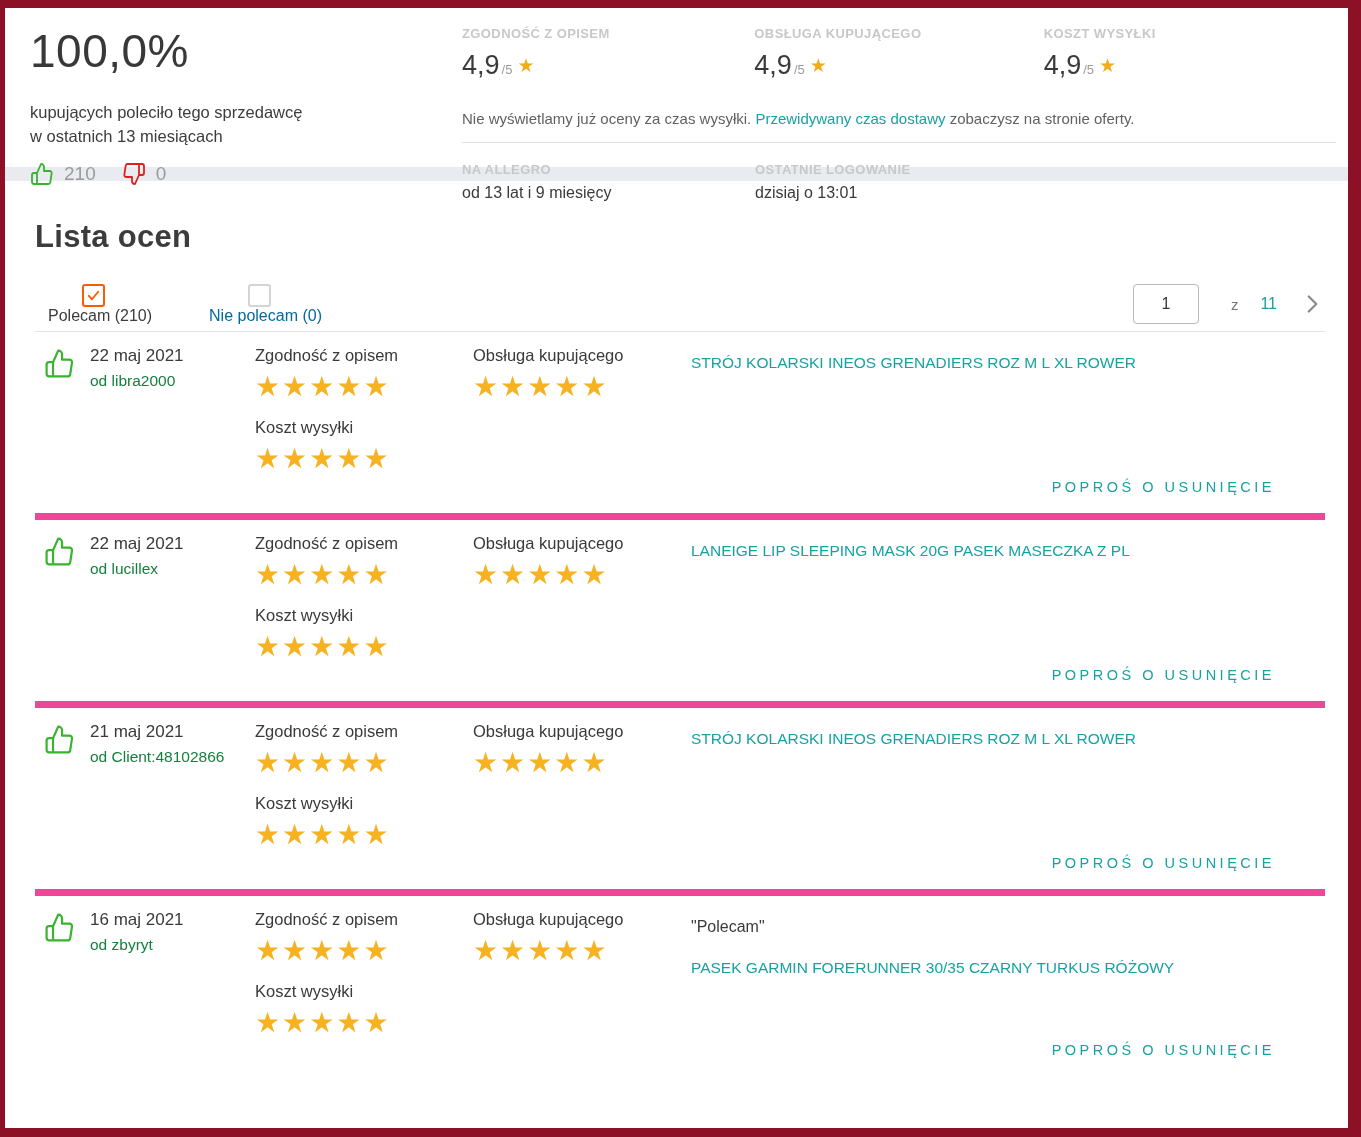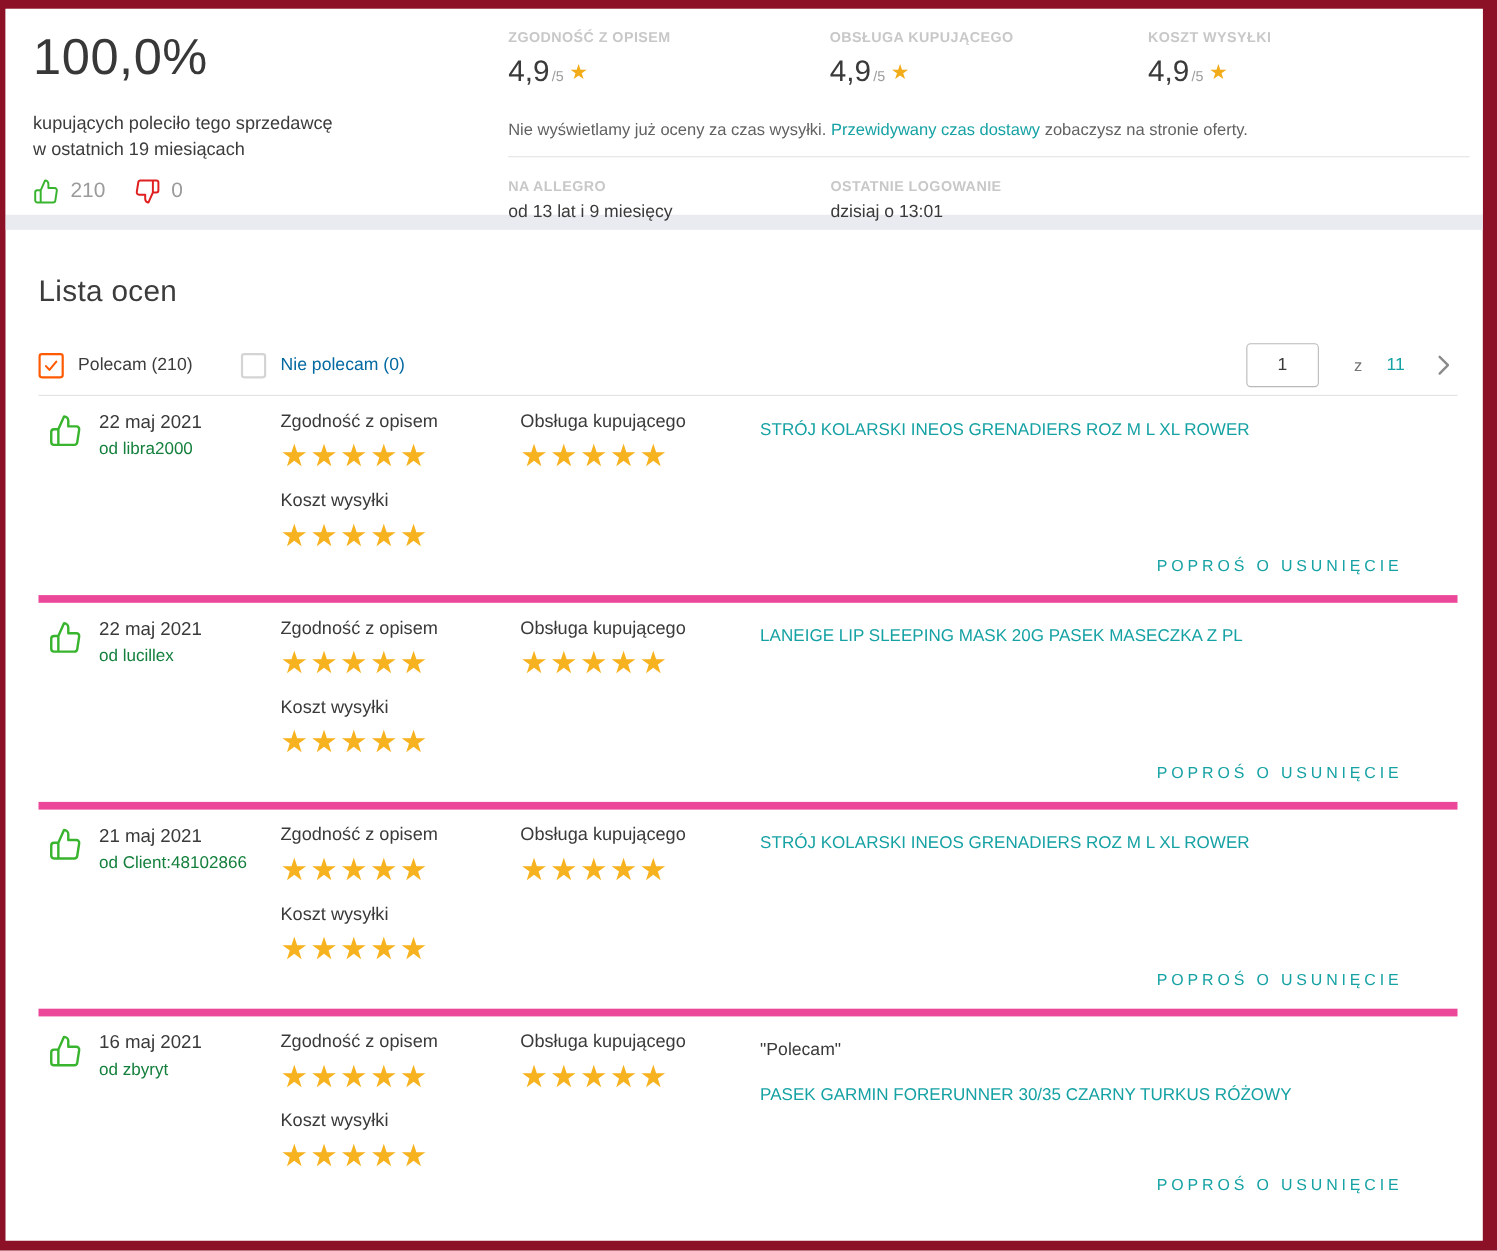--- a/index.html
+++ b/index.html
@@ -5,21 +5,21 @@
   * { margin:0; padding:0; box-sizing:border-box; }
   html,body { width:1361px; height:1137px; }
   body { font-family:"Liberation Sans", sans-serif; background:#fff; }
   .frame {
     width:1361px; height:1137px;
     border-style:solid; border-color:#8d1126;
     border-width:8px 13px 9px 5px;
     background:#fff; position:relative; overflow:hidden;
   }
   
-  .seller-header { position:relative; height:187px; background:#fff; }
+  .seller-header { position:relative; height:159px; background:#fff; }
   .sh-left { position:absolute; left:25px; top:16px; width:420px; }
   .percent { font-size:46px; color:#383838; letter-spacing:0.5px; }
   .subtitle { margin-top:22px; font-size:16.5px; line-height:24px; color:#3c3c3c; }
   .thumbs-row { margin-top:14px; display:flex; align-items:center; color:#9b9b9b; font-size:19px; }
   .thumbs-row .cnt { margin:0 26px 0 10px; }
   .thumbs-row .cnt:last-child { margin-right:0; }
   .sh-right { position:absolute; left:457px; top:18px; right:12px; }
   .ratings-row { display:flex; }
   .rating-block { width:293px; }
   .rating-block:nth-child(2) { width:290px; }
@@ -31,23 +31,23 @@
   .note { margin-top:29px; font-size:15px; color:#616161; }
   .note a { color:#16a2a4; text-decoration:none; cursor:pointer; }
   .sh-divider { margin-top:15px; border-top:1px solid #e3e3e3; }
   .info-row { display:flex; padding-top:19px;align-items:center; }
   .info-block { width:293px; }
   .info-value { margin-top:7px; font-size:16px; color:#3a3a3a; }
   
   .gray-band { height:14px; background:#e9ebf0; }
   
   .main { padding:38px 23px 0 30px; }
-  .list-title { font-size:27px; line-height:36px; font-weight:400; color:#3c3c3c; letter-spacing:0.3px; }
+  .list-title { font-size:31px; line-height:36px; font-weight:700; color:#3c3c3c; letter-spacing:0.3px; }
   .filter-row { margin-top:28px; height:42px; display:flex; align-items:center; position:relative; }
-  .filter { display:flex; align-items:center; cursor:pointer; }
+  .filter { display:flex; align-items:center; cursor:pointer;flex-direction:column; }
   .filter + .filter { margin-left:44px; }
   .checkbox { width:23px; height:23px; border-radius:3px; display:inline-flex; align-items:center; justify-content:center; }
   .checkbox.checked { border:2px solid #ff5a00; }
   .checkbox.unchecked { border:2px solid #d4d4d4; background:#fff; }
   .filter .flabel { margin-left:13px; font-size:16px; color:#3c3c3c; }
   .filter .flabel.muted { color:#0369a1; }
   .pagination { position:absolute; right:0; top:0; height:42px; display:flex; align-items:center; }
   .page-input { width:66px; height:40px; border:1px solid #b9b9b9; border-radius:4px; text-align:center; font-size:16px; color:#3a3a3a; font-family:"Liberation Sans",sans-serif; outline:none; }
   .page-sep { margin-left:32px; font-size:15px; color:#757575; }
   .page-total { margin-left:22px; font-size:16px; color:#16a2a4; cursor:pointer; }
@@ -74,21 +74,21 @@
 </head>
 <body>
 
 <div class="frame">
 
   <div class="seller-header">
     <div class="sh-left">
       <div class="percent">100,0%</div>
       <div class="subtitle">
         <div>kupujących poleciło tego sprzedawcę</div>
-        <div>w ostatnich 19 miesiącach</div>
+        <div>w ostatnich 13 miesiącach</div>
       </div>
       <div class="thumbs-row">
         <span>
           <svg width="24" height="24" viewBox="0 0 24 24" fill="none" stroke="#38b42e" stroke-width="1.8" stroke-linecap="round" stroke-linejoin="round">
               <path d="M14 9V5a3 3 0 0 0-3-3l-4 9v11h11.28a2 2 0 0 0 2-1.7l1.38-9a2 2 0 0 0-2-2.3zM7 22H4a2 2 0 0 1-2-2v-7a2 2 0 0 1 2-2h3"></path>
             </svg>
         </span>
         <span class="cnt">210</span>
         <span>
           <svg width="24" height="24" viewBox="0 0 24 24" fill="none" stroke="#e02020" stroke-width="1.8" stroke-linecap="round" stroke-linejoin="round">

